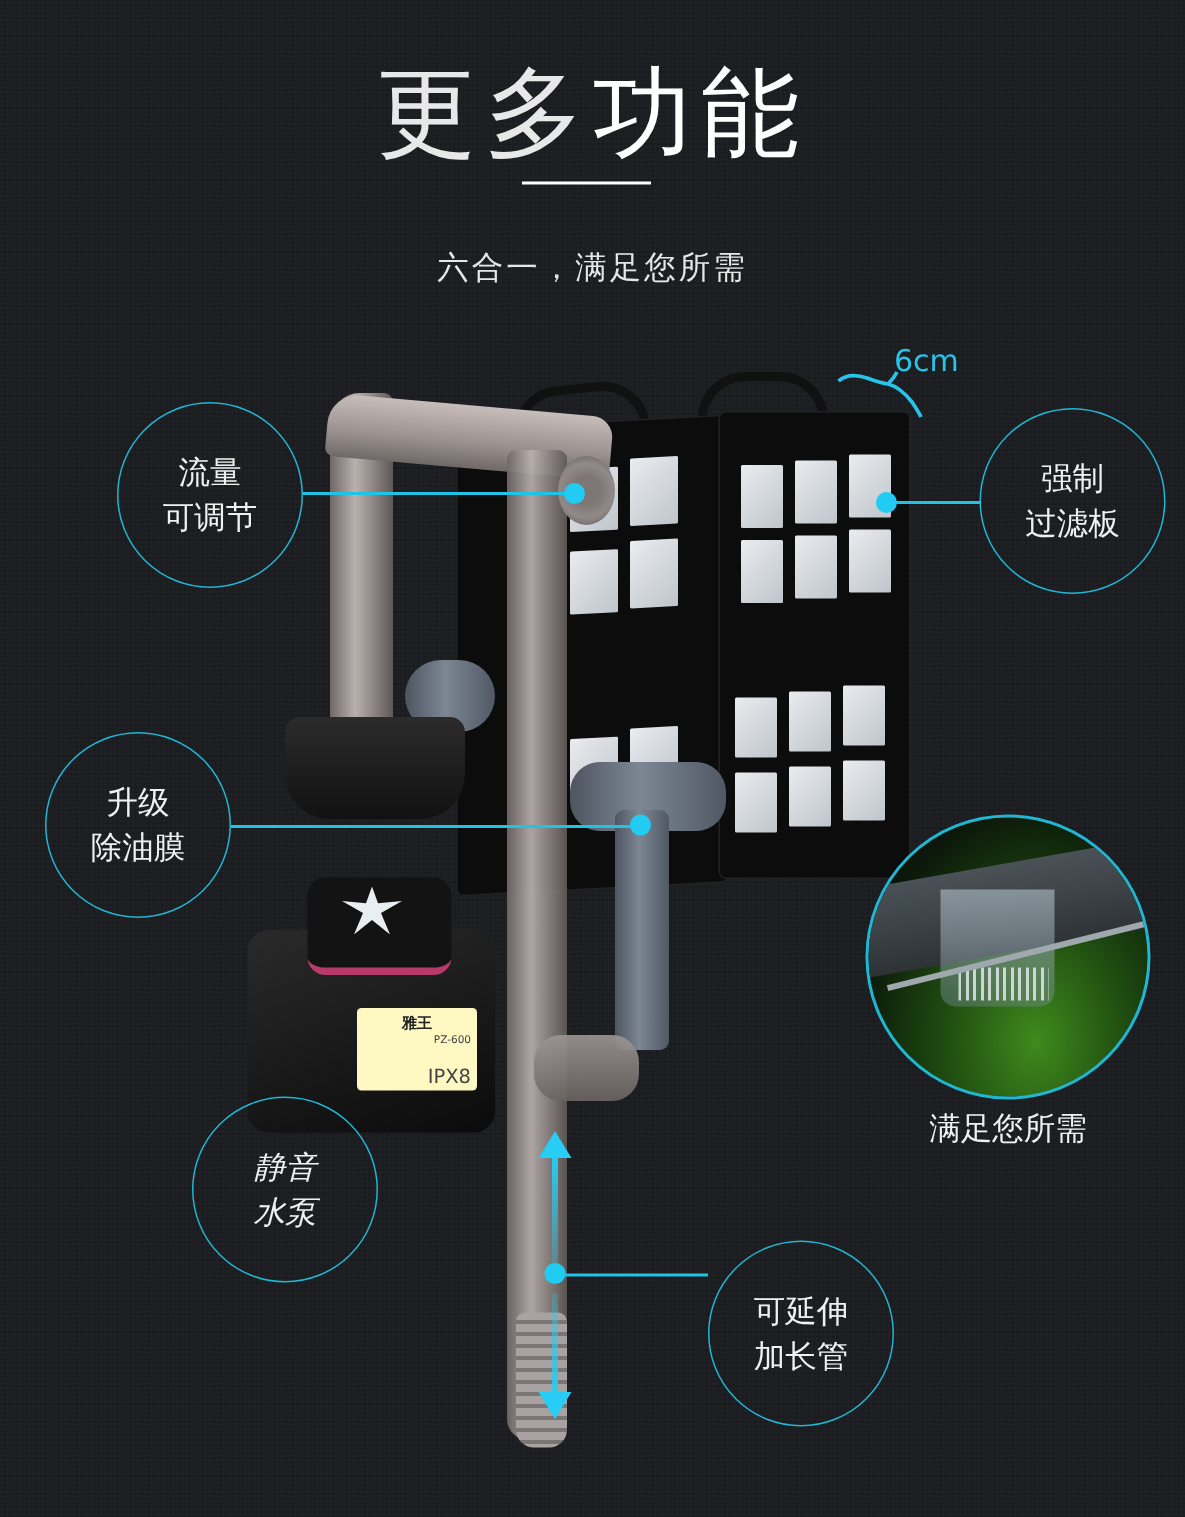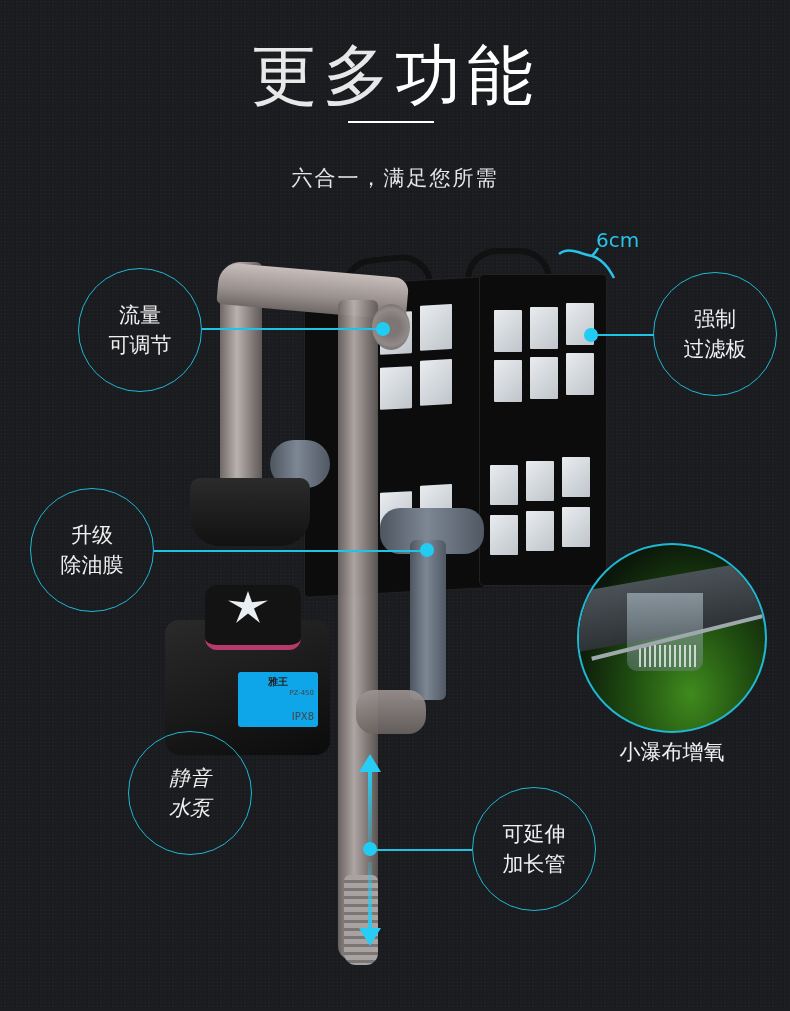--- a/index.html
+++ b/index.html
@@ -37,21 +37,21 @@
   .filter {
     position:absolute; background:#0c0c0c; border-radius:4px;
     box-shadow:0 0 0 1px #222;
   }
   .pad { position:absolute; background:linear-gradient(135deg,#e9ecef,#bfc5cb); border-radius:1px; }
   .handle { position:absolute; border:6px solid #111; border-bottom:none; border-radius:40px 40px 0 0; }
   .gray { position:absolute; background:linear-gradient(90deg,#4d5560,#7d8794 45%,#4f5863); border-radius:6px; }
   .pump {
     position:absolute; background:linear-gradient(160deg,#2a2a2a,#0b0b0b); border-radius:14px;
   }
-  .label-sticker { position:absolute; background:#0ea5e9; border-radius:3px; }
+  .label-sticker { position:absolute; background:#fef9c3; border-radius:3px; }
   .waterfall {
     position:absolute; left:577px; top:543px; width:190px; height:190px; border-radius:50%;
     border:2px solid #1fb7d4; box-sizing:border-box; overflow:hidden;
     background:
       radial-gradient(ellipse at 60% 80%, #3f8a1d 0%, #1e4a10 40%, #0b170a 75%),
       #0d140c;
   }
   .arrow { position:absolute; background:linear-gradient(180deg,#27cdf5,rgba(39,205,245,0.2)); width:4px; }
   .brace-text { left:596px; top:228px; font-size:20px; color:#27c3e8; }
 </style>
@@ -103,22 +103,22 @@
   <div class="gray" style="left:410px;top:540px;width:36px;height:160px;"></div>
   <div class="abs" style="left:356px;top:690px;width:70px;height:44px;border-radius:18px;background:linear-gradient(180deg,#9e9694,#6b6461);opacity:0.9;"></div>
 
   <div class="abs" style="left:344px;top:875px;width:34px;height:90px;border-radius:6px 6px 12px 12px;background:repeating-linear-gradient(180deg,#a8a3a2 0 5px,#7b7574 5px 8px);"></div>
 
   <div class="pump" style="left:165px;top:620px;width:165px;height:135px;"></div>
   <div class="abs" style="left:205px;top:585px;width:96px;height:60px;border-radius:12px;background:#131313;border-bottom:5px solid #b83a6a;"></div>
   <div class="abs" style="left:228px;top:591px;width:40px;height:32px;background:#e9eef2;clip-path:polygon(50% 0,60% 35%,100% 30%,65% 55%,80% 100%,50% 70%,20% 100%,35% 55%,0 30%,40% 35%);"></div>
   <div class="label-sticker" style="left:238px;top:672px;width:80px;height:55px;">
     <div style="color:#222;font-size:10px;font-weight:bold;text-align:center;margin-top:3px;">雅王</div>
-    <div style="color:#444;font-size:7px;text-align:right;padding-right:4px;">PZ-450</div>
-    <div style="color:#444;font-size:10px;text-align:right;padding-right:4px;margin-top:14px;">IPX8</div>
+    <div style="color:#444;font-size:7px;text-align:right;padding-right:4px;">PZ-600</div>
+    <div style="color:#444;font-size:13px;text-align:right;padding-right:4px;margin-top:14px;">IPX8</div>
   </div>
 
   <div class="arrow" style="left:368px;top:768px;height:80px;"></div>
   <div class="abs" style="left:359px;top:754px;width:0;height:0;border-left:11px solid transparent;border-right:11px solid transparent;border-bottom:18px solid #27cdf5;"></div>
   <div class="arrow" style="left:368px;top:862px;height:70px;background:linear-gradient(0deg,#27cdf5,rgba(39,205,245,0.2));"></div>
   <div class="abs" style="left:359px;top:928px;width:0;height:0;border-left:11px solid transparent;border-right:11px solid transparent;border-top:18px solid #27cdf5;"></div>
 </div>
 
 <svg class="abs" style="left:556px;top:246px;" width="64" height="36" viewBox="0 0 64 36">
   <path d="M3 8 Q10 2 22 6 Q30 9 36 10 Q44 12 52 22 Q56 28 58 32" stroke="#27c3e8" stroke-width="2.5" fill="none"></path>
@@ -146,25 +146,25 @@
 </div>
 <div class="line" style="left:154px;top:550px;width:275px;"></div>
 <div class="dot" style="left:420px;top:543px;"></div>
 
 <div class="waterfall">
   <div class="abs" style="left:0;top:30px;width:190px;height:60px;background:linear-gradient(180deg,#4b5257,#2d3235);transform:skewY(-10deg);"></div>
   <div class="abs" style="left:48px;top:48px;width:76px;height:78px;background:linear-gradient(180deg,rgba(180,195,205,0.6),rgba(120,140,150,0.4));border-radius:0 0 10px 10px;"></div>
   <div class="abs" style="left:60px;top:100px;width:60px;height:22px;background:repeating-linear-gradient(90deg,#e8eef2 0 2px,transparent 2px 5px);opacity:0.8;"></div>
   <div class="abs" style="left:10px;top:90px;width:180px;height:4px;background:#9fa9ad;transform:rotate(-14deg);"></div>
 </div>
-<div class="abs" style="left:577px;top:738px;width:190px;text-align:center;font-size:21px;color:#f0f0f0;">小瀑布增氧</div>
+<div class="abs" style="left:577px;top:738px;width:190px;text-align:center;font-size:21px;color:#f0f0f0;">满足您所需</div>
 
 <div class="circle" style="left:128px;top:731px;width:124px;height:124px;font-style:italic;">
   <span>静音</span>
   <span>水泵</span>
 </div>
 
-<div class="circle" style="left:472px;top:787px;width:124px;height:124px;">
+<div class="circle" style="left:472px;top:827px;width:124px;height:124px;">
   <span>可延伸</span>
   <span>加长管</span>
 </div>
 <div class="line" style="left:372px;top:849px;width:100px;"></div>
 <div class="dot" style="left:363px;top:842px;"></div>
 
 </body></html>

